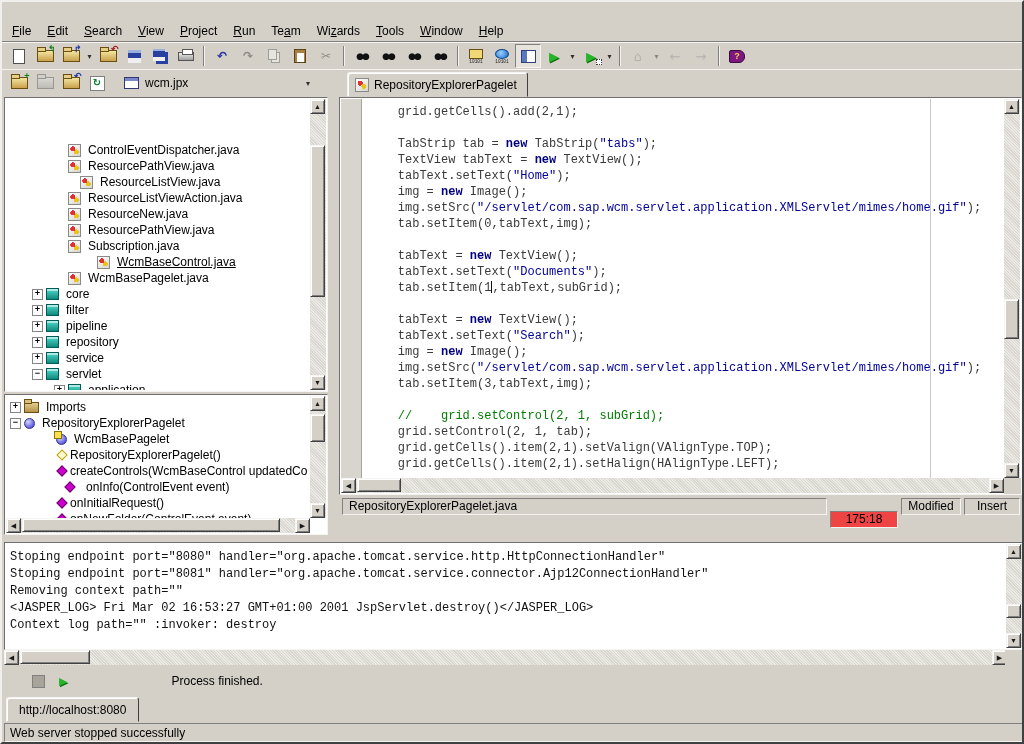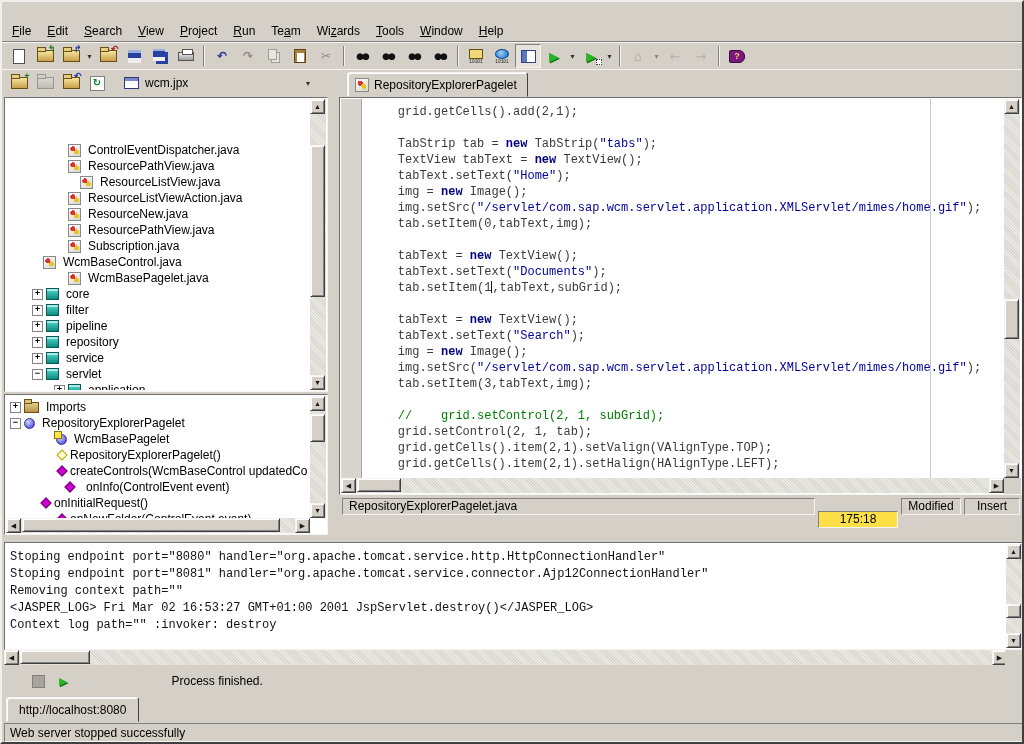--- a/index.html
+++ b/index.html
@@ -122,21 +122,21 @@
   .tok-k{color:#000080;font-weight:bold;}
   .tok-s{color:#000099;}
   .tok-c{color:#007d00;}
   .caret{display:inline-block;width:1px;height:12px;background:#101010;vertical-align:-2px;}
 
   
   .ed-status{position:absolute;left:337px;top:494px;right:0;height:20px;display:flex;gap:3px;align-items:center;padding:1px 2px 1px 3px;}
   .ed-cell{border:1px solid;border-color:#808080 #f5f4f0 #f5f4f0 #808080;height:17px;display:flex;align-items:center;
            padding:0 6px;background:#d4d0c8;white-space:nowrap;overflow:hidden;}
   .ed-file{flex:1;}
-  .ed-pos{width:80px;justify-content:center;background:#fde047;margin-top:26px;}
+  .ed-pos{width:68px;justify-content:center;background:#ef4444;margin-top:26px;}
   .ed-mod{width:60px;justify-content:center;}
   .ed-ins{width:56px;justify-content:center;}
 
   
   .src-tabs{position:absolute;left:341px;top:516px;height:24px;display:flex;align-items:flex-end;gap:2px;}
   .stab{padding:3px 9px 4px;border:1px solid;border-color:#f5f4f0 #404040 #404040 #f5f4f0;box-shadow:inset 1px 1px 0 #fff;
         background:#d4d0c8;border-radius:3px 3px 0 0;font-size:12px;}
   .stab.active{padding-bottom:6px;border-bottom-color:#d4d0c8;box-shadow:inset 1px 1px 0 #fff;}
 
   
@@ -360,21 +360,21 @@
           <div class="trow" style="padding-left: 48px;">
             <div class="ebox-slot"></div>
             <div class="ticon i-java"></div>
             <div class="tlabel">ResourcePathView.java</div>
           </div>
           <div class="trow" style="padding-left: 48px;">
             <div class="ebox-slot"></div>
             <div class="ticon i-java"></div>
             <div class="tlabel">Subscription.java</div>
           </div>
-          <div class="trow" style="padding-left: 23px;">
+          <div class="trow" style="padding-left: 77px; text-decoration: underline;">
             <div class="ebox-slot"></div>
             <div class="ticon i-java"></div>
             <div class="tlabel">WcmBaseControl.java</div>
           </div>
           <div class="trow" style="padding-left: 48px;">
             <div class="ebox-slot"></div>
             <div class="ticon i-java"></div>
             <div class="tlabel">WcmBasePagelet.java</div>
           </div>
           <div class="trow" style="padding-left: 26px;">
@@ -482,21 +482,21 @@
           <div class="trow" style="padding-left: 36px;">
             <div class="ebox-slot"></div>
             <div class="ticon i-method"></div>
             <div class="tlabel">createControls(WcmBaseControl updatedCo</div>
           </div>
           <div class="trow" style="padding-left: 36px; gap: 8px;">
             <div class="ebox-slot"></div>
             <div class="ticon i-method"></div>
             <div class="tlabel">onInfo(ControlEvent event)</div>
           </div>
-          <div class="trow" style="padding-left: 20px;">
+          <div class="trow" style="padding-left: 36px;">
             <div class="ebox-slot"></div>
             <div class="ticon i-method"></div>
             <div class="tlabel">onInitialRequest()</div>
           </div>
           <div class="trow" style="padding-left: 36px;">
             <div class="ebox-slot"></div>
             <div class="ticon i-method"></div>
             <div class="tlabel">onNewFolder(ControlEvent event)</div>
           </div>
         </div>

